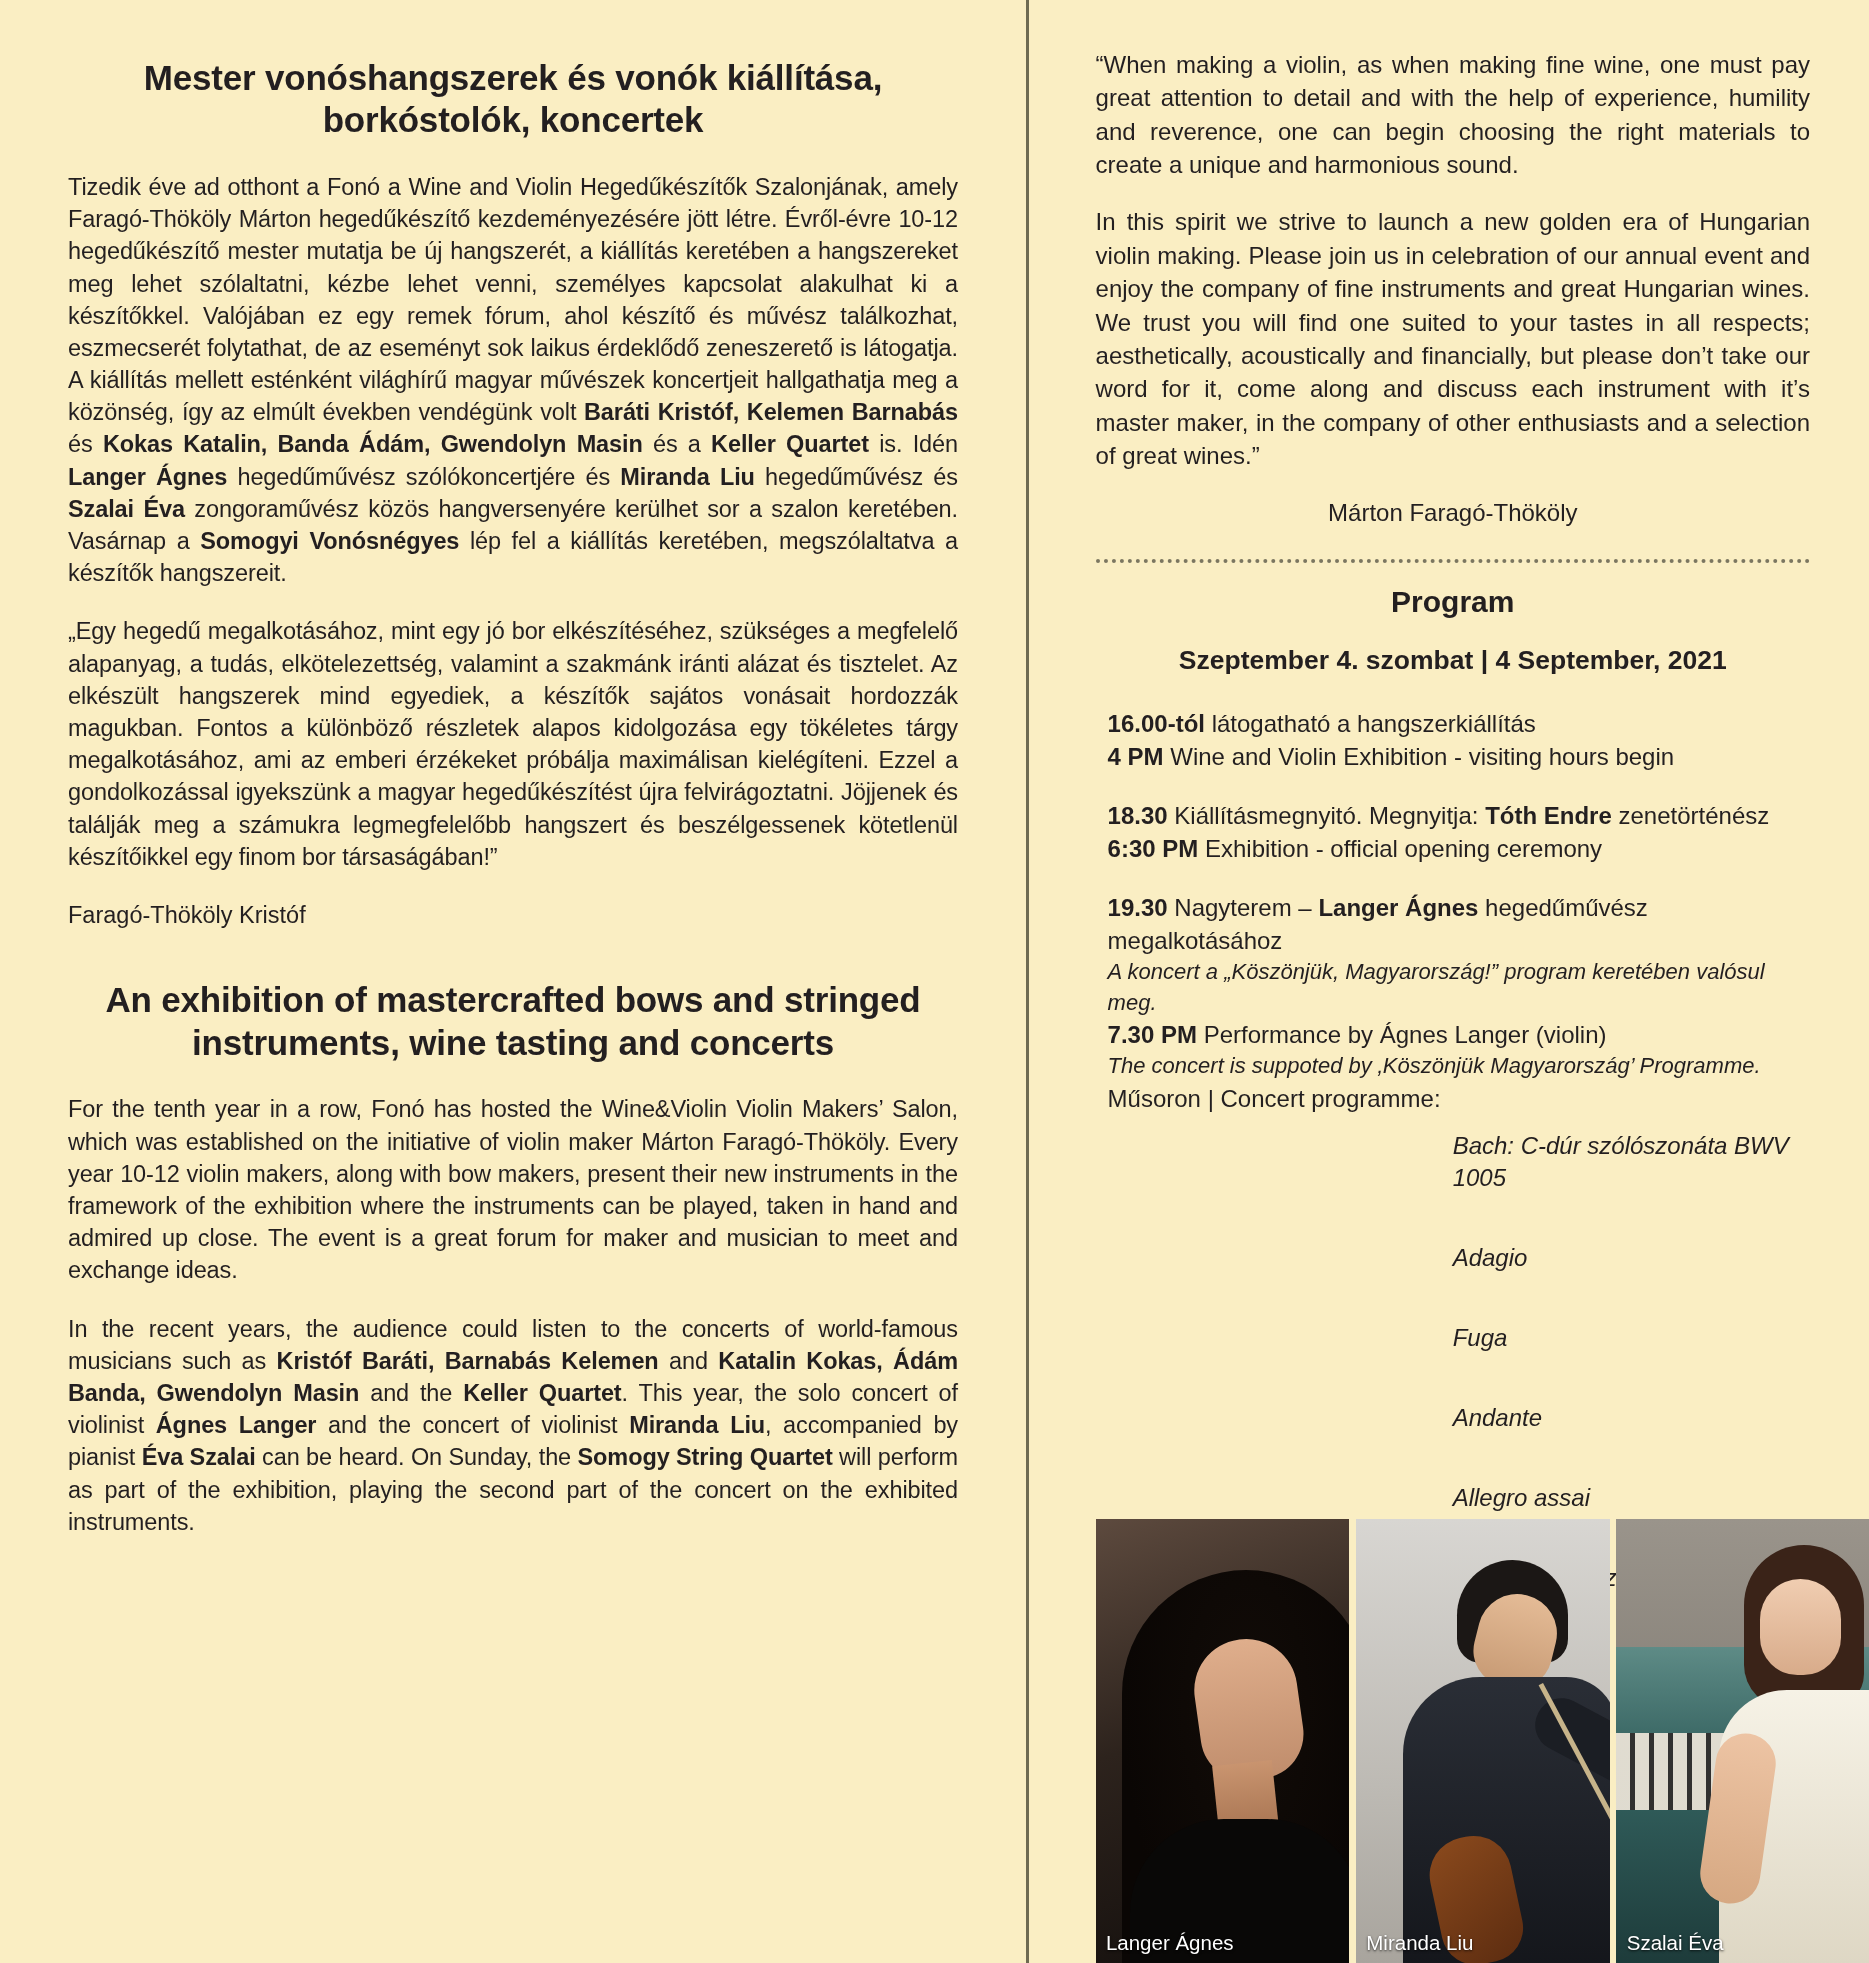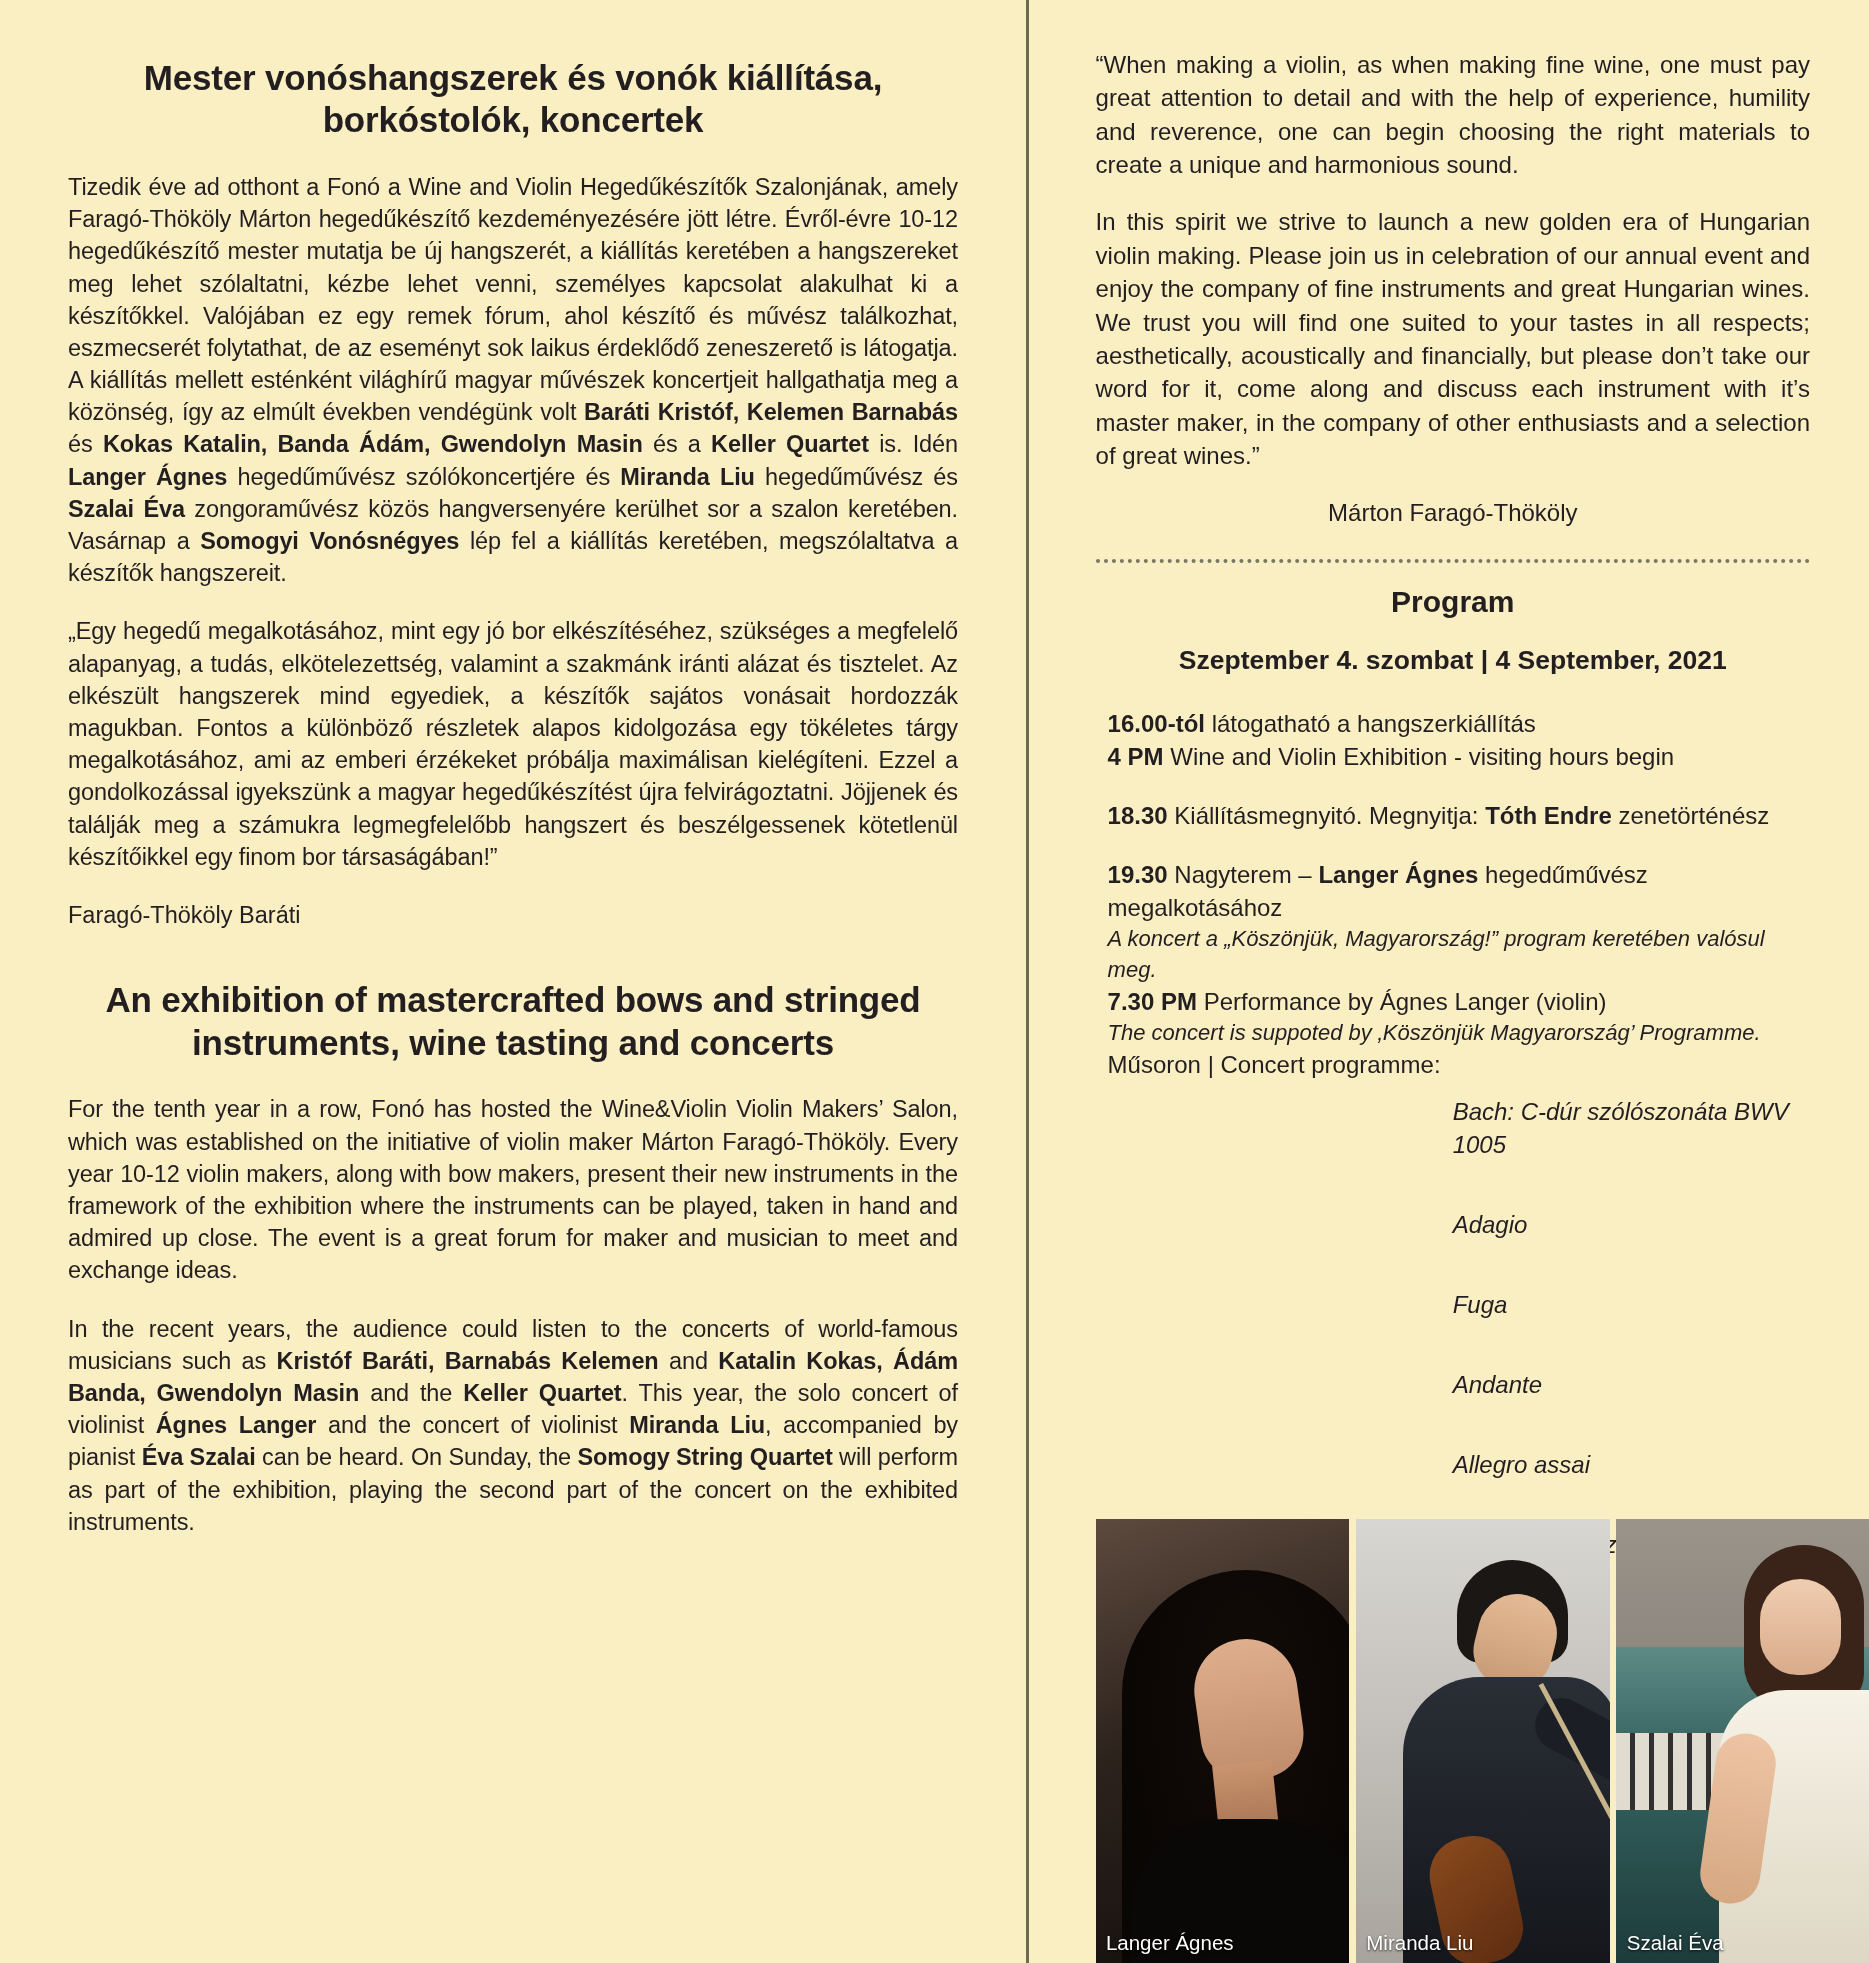--- a/index.html
+++ b/index.html
@@ -229,21 +229,21 @@
 
 <div class="page">
 
   <div class="col-left">
     <h1 class="title">Mester vonóshangszerek és vonók kiállítása, borkóstolók, koncertek</h1>
 
     <p class="body"><span>Tizedik éve ad otthont a Fonó a Wine and Violin Hegedűkészítők Szalonjának, amely Faragó-Thököly Márton hegedűkészítő kezdeményezésére jött létre. Évről-évre 10-12 hegedűkészítő mester mutatja be új hangszerét, a kiállítás keretében a hangszereket meg lehet szólaltatni, kézbe lehet venni, személyes kapcsolat alakulhat ki a készítőkkel. Valójában ez egy remek fórum, ahol készítő és művész találkozhat, eszmecserét folytathat, de az eseményt sok laikus érdeklődő zeneszerető is látogatja. A kiállítás mellett esténként világhírű magyar művészek koncertjeit hallgathatja meg a közönség, így az elmúlt években vendégünk volt </span><b class="name">Baráti Kristóf, Kelemen Barnabás</b><span> és </span><b class="name">Kokas Katalin, Banda Ádám, Gwendolyn Masin</b><span> és a </span><b class="name">Keller Quartet</b><span> is. Idén </span><b class="name">Langer Ágnes</b><span> hegedűművész szólókoncertjére és </span><b class="name">Miranda Liu</b><span> hegedűművész és </span><b class="name">Szalai Éva</b><span> zongoraművész közös hangversenyére kerülhet sor a szalon keretében. Vasárnap a </span><b class="name">Somogyi Vonósnégyes</b><span> lép fel a kiállítás keretében, megszólaltatva a készítők hangszereit.</span></p>
 
     <p class="body">„Egy hegedű megalkotásához, mint egy jó bor elkészítéséhez, szükséges a megfelelő alapanyag, a tudás, elkötelezettség, valamint a szakmánk iránti alázat és tisztelet. Az elkészült hangszerek mind egyediek, a készítők sajátos vonásait hordozzák magukban. Fontos a különböző részletek alapos kidolgozása egy tökéletes tárgy megalkotásához, ami az emberi érzékeket próbálja maximálisan kielégíteni. Ezzel a gondolkozással igyekszünk a magyar hegedűkészítést újra felvirágoztatni. Jöjjenek és találják meg a számukra legmegfelelőbb hangszert és beszélgessenek kötetlenül készítőikkel egy finom bor társaságában!”</p>
 
-    <p class="sig">Faragó-Thököly Baráti</p>
+    <p class="sig">Faragó-Thököly Kristóf</p>
 
     <h2 class="title2">An exhibition of mastercrafted bows and stringed instruments, wine tasting and concerts</h2>
 
     <p class="body">For the tenth year in a row, Fonó has hosted the Wine&amp;Violin Violin Makers’ Salon, which was established on the initiative of violin maker Márton Faragó-Thököly. Every year 10-12 violin makers, along with bow makers, present their new instruments in the framework of the exhibition where the instruments can be played, taken in hand and admired up close.  The event is a great forum for maker and musician to meet and exchange ideas.</p>
 
     <p class="body last"><span>In the recent years, the audience could listen to the concerts of world-famous musicians such as </span><b class="name">Kristóf Baráti, Barnabás Kelemen</b><span> and </span><b class="name">Katalin Kokas, Ádám Banda, Gwendolyn Masin</b><span> and the </span><b class="name">Keller Quartet</b><span>. This year, the solo concert of violinist </span><b class="name">Ágnes Langer</b><span> and the concert of violinist </span><b class="name">Miranda Liu</b><span>, accompanied by pianist </span><b class="name">Éva Szalai</b><span> can be heard. On Sunday, the </span><b class="name">Somogy String Quartet</b><span> will perform as part of the exhibition, playing the second part of the concert on the exhibited instruments.</span></p>
   </div>
 
   <div class="divider-v"></div>
 
@@ -259,20 +259,21 @@
     <h3 class="program-title">Program</h3>
     <div class="program-date">Szeptember 4. szombat | 4 September, 2021</div>
 
     <div class="prog-block">
       <div><span class="hu-time">16.00-tól</span><span> látogatható a hangszerkiállítás</span></div>
       <div><span class="en-time">4 PM</span><span> Wine and Violin Exhibition - visiting hours begin</span></div>
     </div>
 
     <div class="prog-block">
       <div><span class="hu-time">18.30</span><span> Kiállításmegnyitó. Megnyitja: </span><b class="name">Tóth Endre</b><span> zenetörténész</span></div>
+      <div><span class="en-time">6:30 PM</span><span> Exhibition - official opening ceremony</span></div>
     </div>
 
     <div class="prog-block">
       <div><span class="hu-time">19.30</span><span> Nagyterem – </span><b class="name">Langer Ágnes</b><span> hegedűművész megalkotásához</span></div>
       <div class="ital">A koncert a „Köszönjük, Magyarország!” program keretében valósul meg.</div>
       <div><span class="en-time">7.30 PM</span><span> Performance by </span><span>Ágnes Langer</span><span> (violin)</span></div>
       <div class="ital">The concert is suppoted by ‚Köszönjük Magyarország’ Programme.</div>
       <div class="prog-prog-row">
         <span class="prog-prog-label">Műsoron | Concert programme:</span>
         <div class="prog-list">

